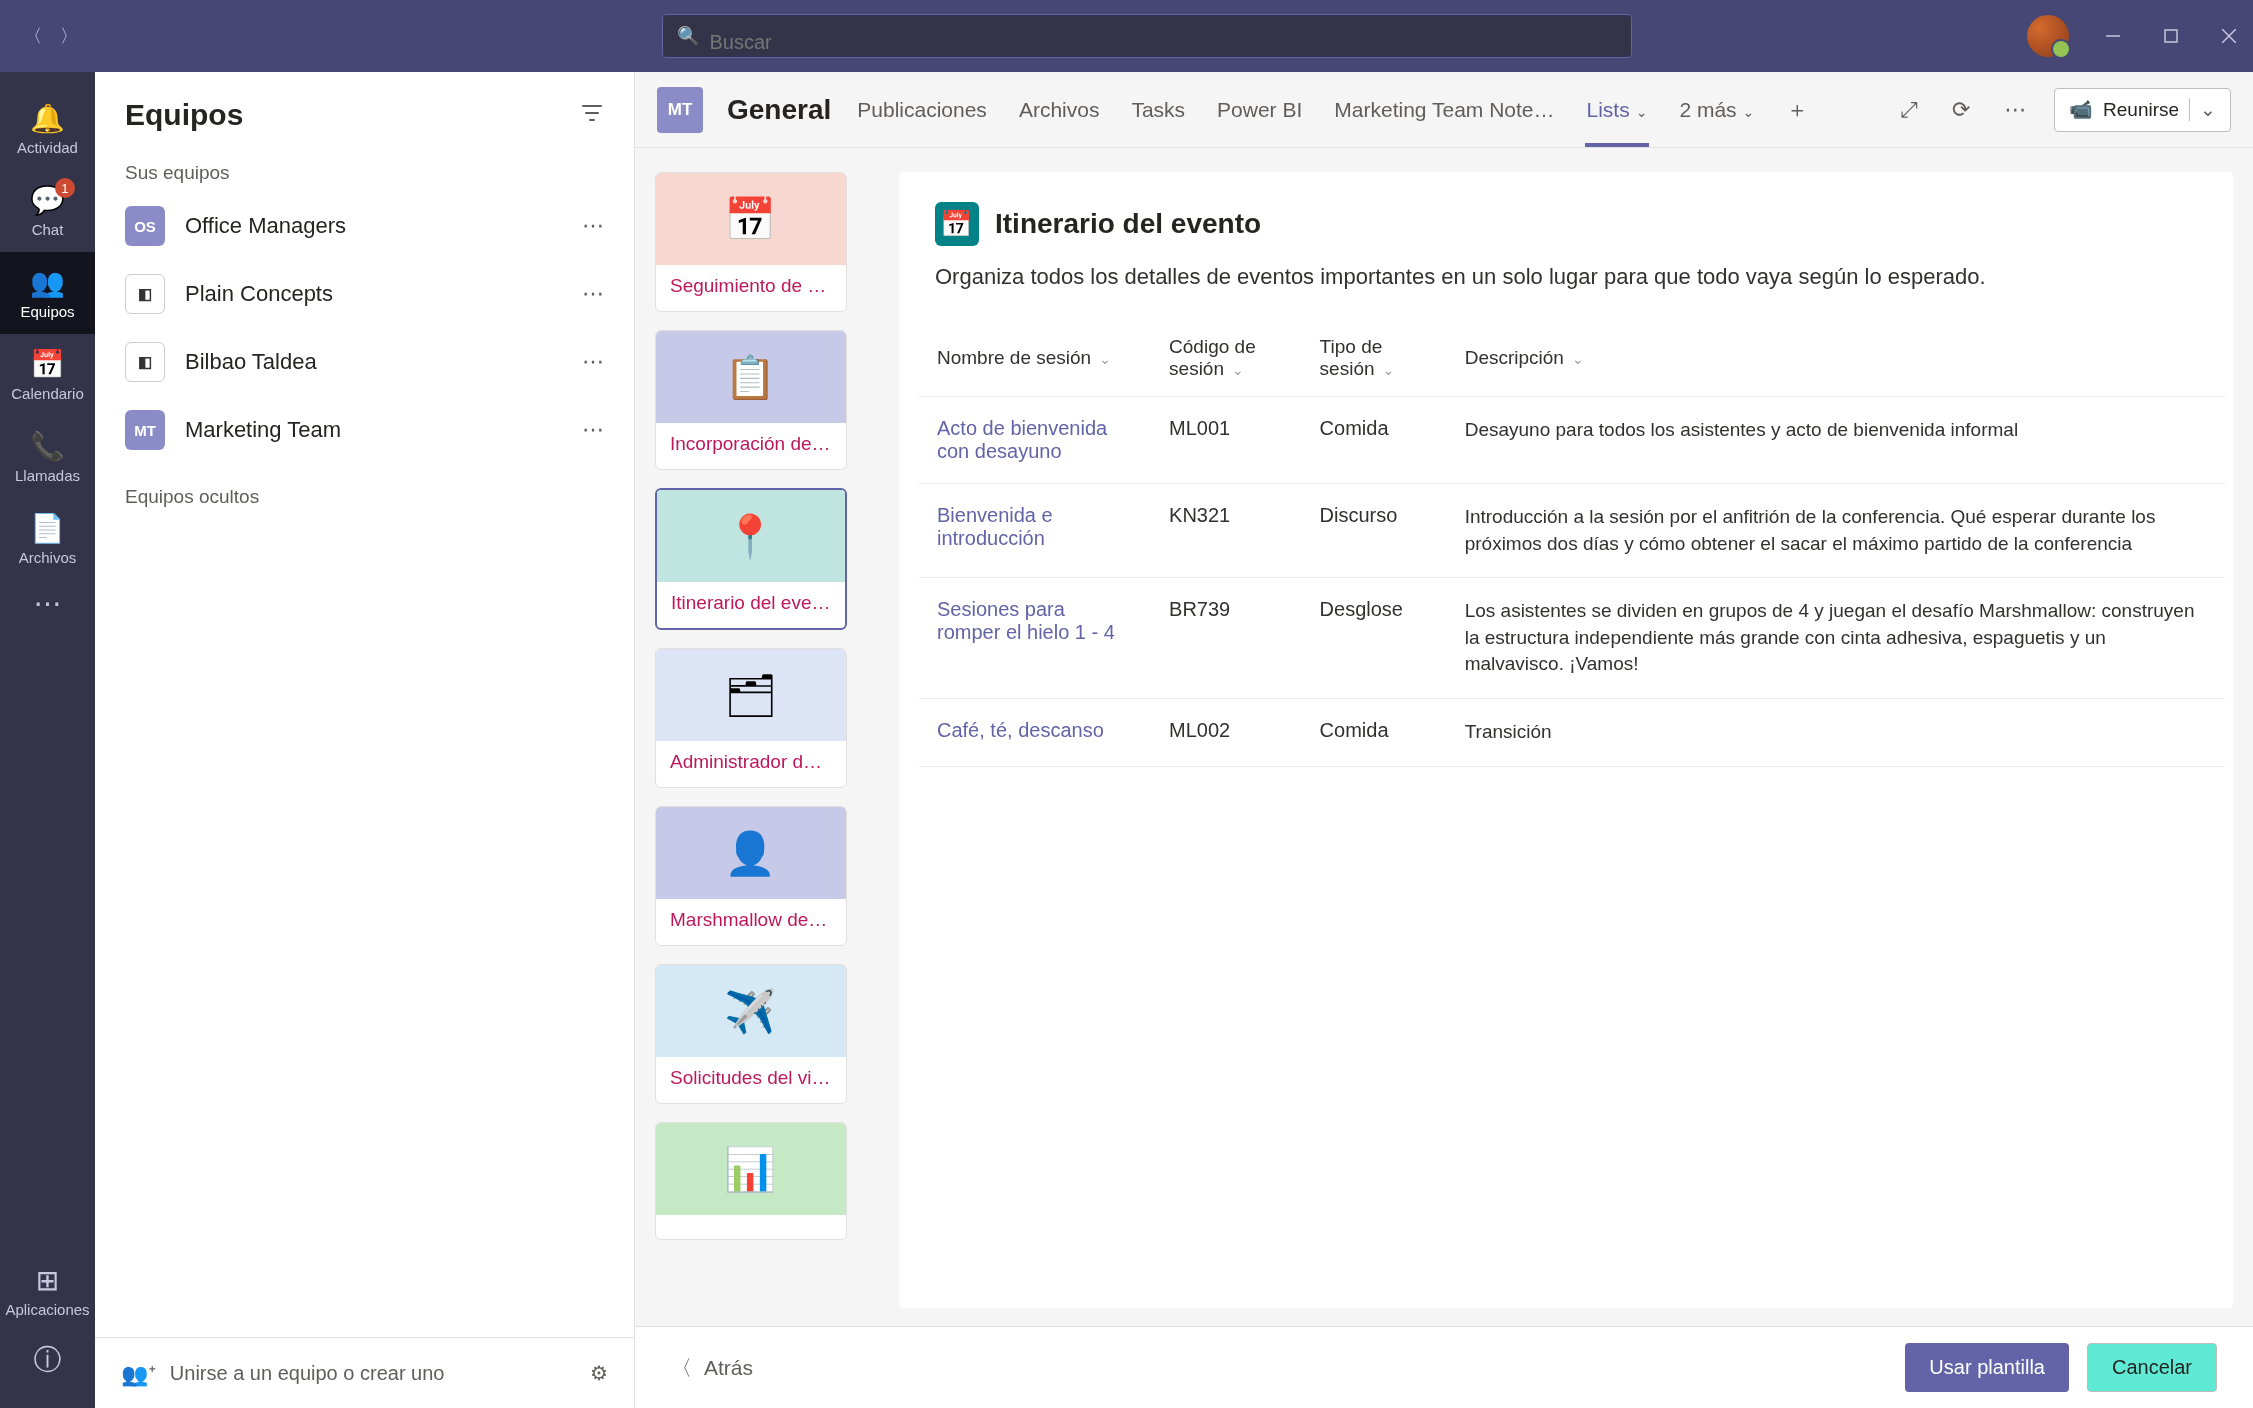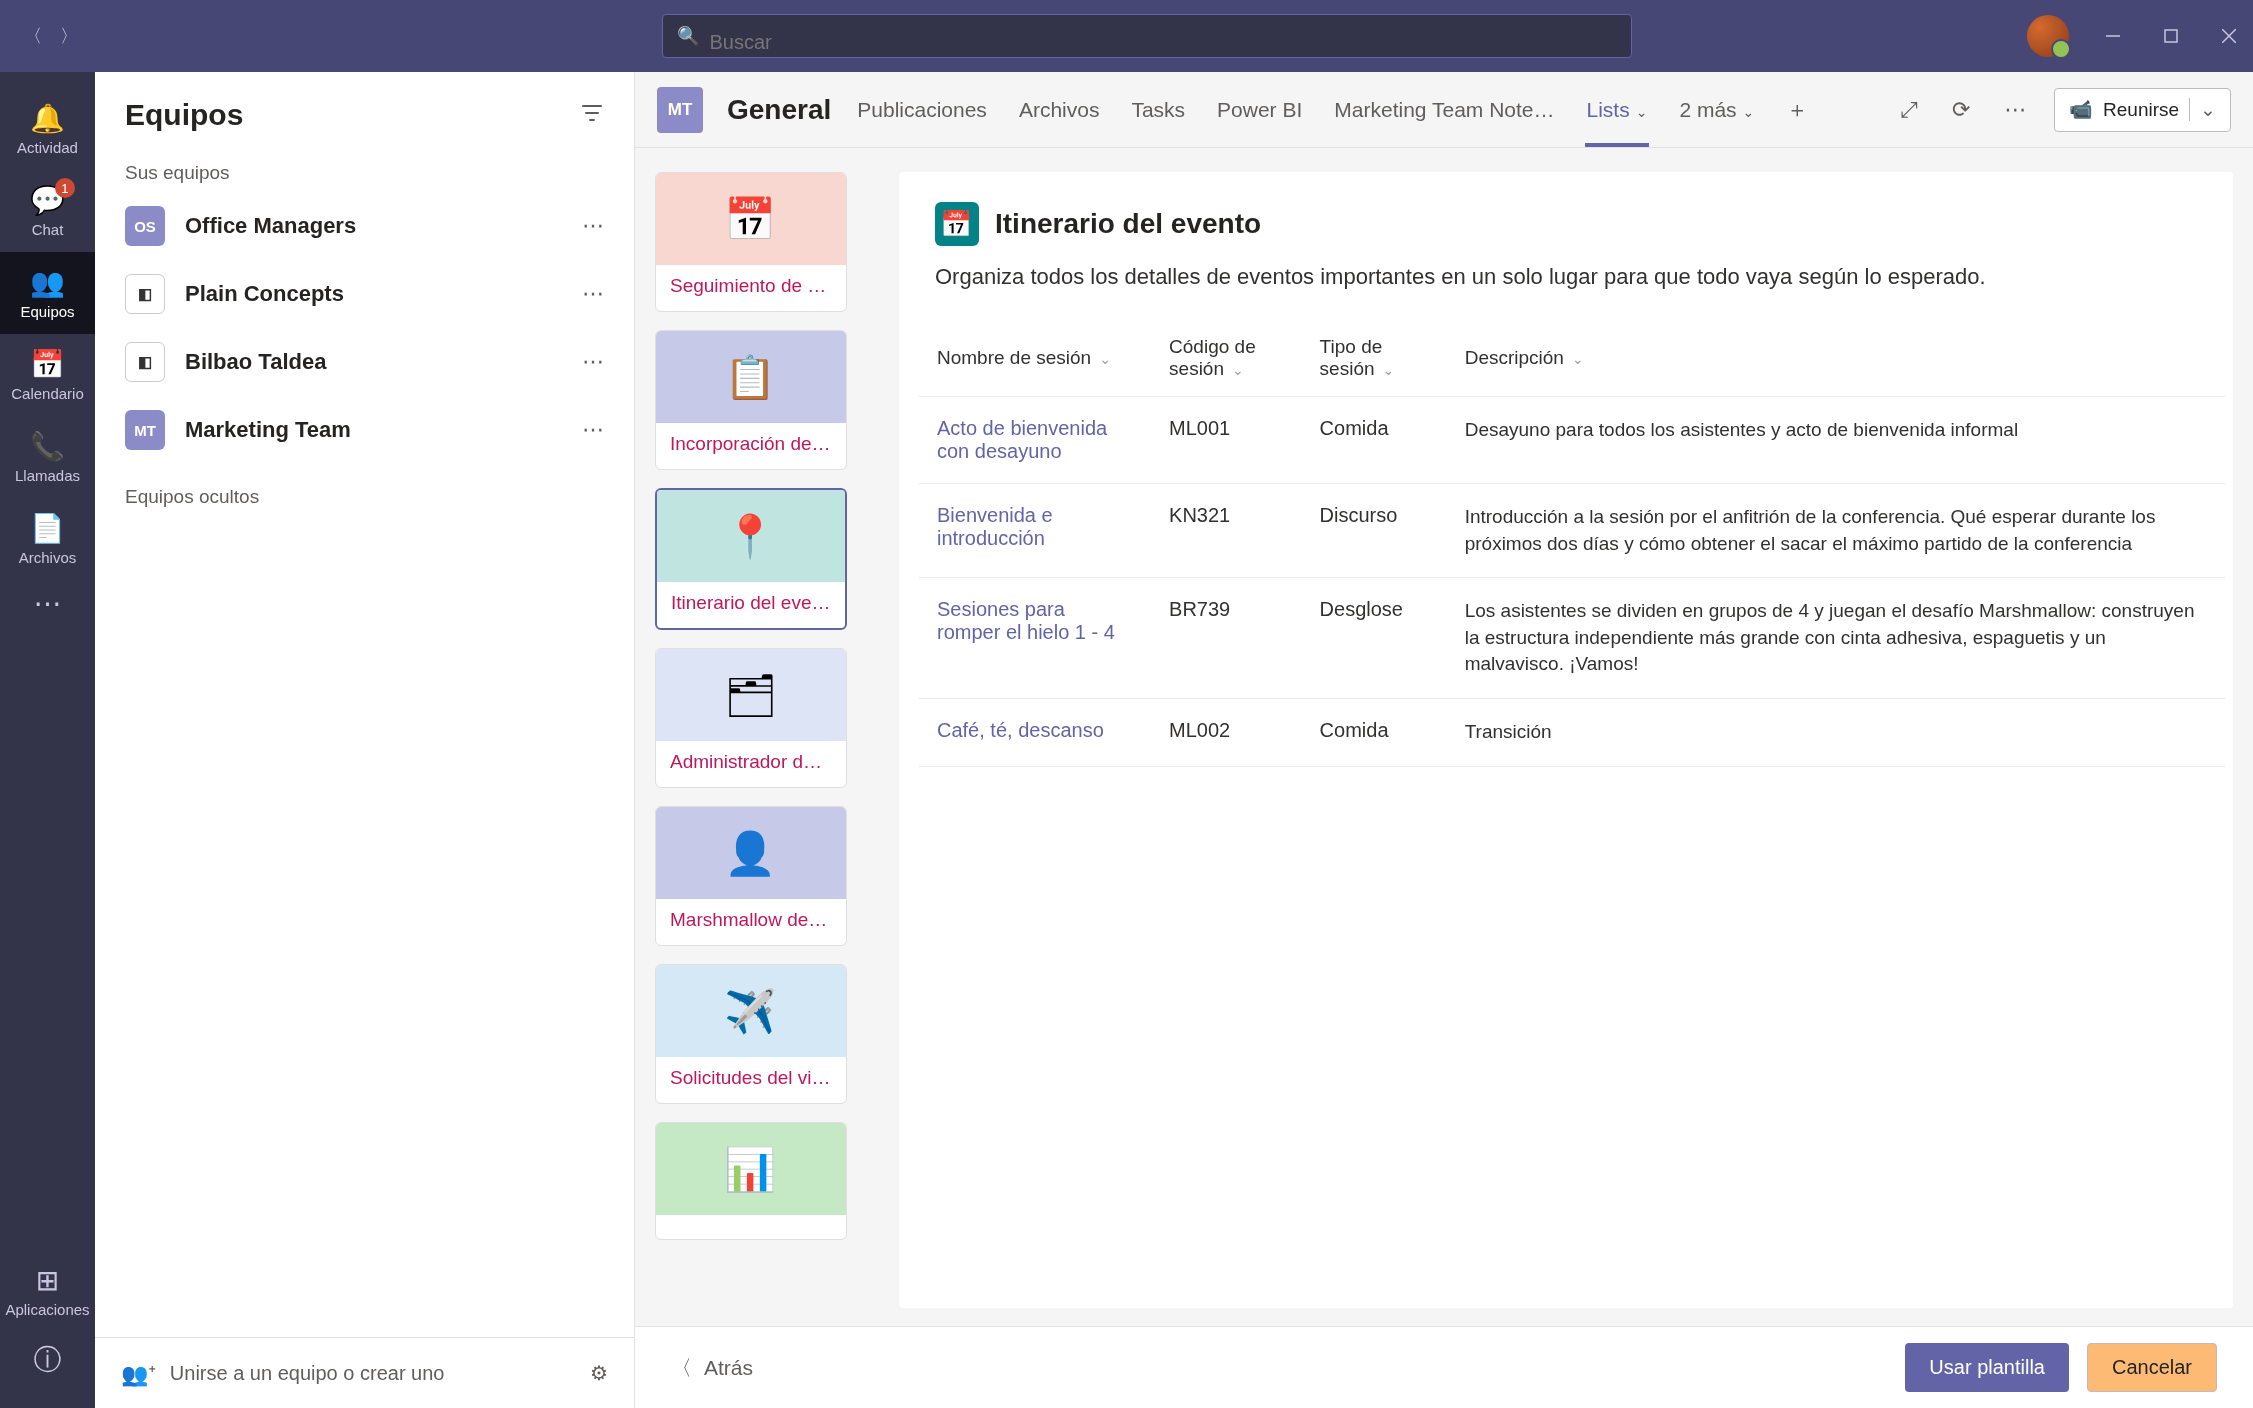--- a/index.html
+++ b/index.html
@@ -30,21 +30,21 @@
   .rail-spacer { flex: 1; }
 
   
   .sidebar { width: 540px; background: #fff; border-right: 1px solid #e1e1e1; display: flex; flex-direction: column; }
   .sidebar-head { display: flex; align-items: center; padding: 26px 30px 10px; }
   .sidebar-head h1 { font-size: 30px; font-weight: 700; color: #252423; }
   .filter-icon { margin-left: auto; color: #605e5c; cursor: pointer; }
   .sub-label { padding: 20px 30px 8px; color: #605e5c; font-size: 19px; }
   .team-item { display: flex; align-items: center; padding: 14px 30px; cursor: pointer; }
   .team-avatar { width: 40px; height: 40px; border-radius: 6px; display: flex; align-items: center; justify-content: center; color: #fff; font-size: 15px; font-weight: 600; margin-right: 20px; background: #8a8886; }
-  .team-name { font-size: 22px; font-weight: 700; color: #252423; flex: 1; }
+  .team-name { font-size: 22px; font-weight: 400; color: #252423; flex: 1; }
   .team-more { color: #605e5c; cursor: pointer; font-size: 22px; }
   .hidden-label { padding: 22px 30px; color: #605e5c; font-size: 19px; }
   .sidebar-foot { margin-top: auto; border-top: 1px solid #e1e1e1; padding: 20px 26px; display: flex; align-items: center; color: #605e5c; font-size: 20px; }
   .sidebar-foot .gear { margin-left: auto; }
 
   
   .content { flex: 1; display: flex; flex-direction: column; background: #f5f5f5; }
   .tabs-bar { height: 76px; background: #f5f5f5; display: flex; align-items: center; padding: 0 22px; gap: 24px; border-bottom: 1px solid #e1e1e1; }
   .channel-chip { width: 46px; height: 46px; background: #8b8cc7; color: #fff; font-weight: 600; border-radius: 4px; display: flex; align-items: center; justify-content: center; font-size: 17px; }
   .channel-name { font-size: 28px; font-weight: 700; color: #252423; }
@@ -80,21 +80,21 @@
   th { text-align: left; font-weight: 400; color: #323130; font-size: 19px; padding: 16px 18px; border-bottom: 1px solid #edebe9; position: sticky; top: 0; background: #fff; }
   th .sort { margin-left: 8px; color: #a19f9d; font-size: 14px; }
   td { padding: 20px 18px; font-size: 20px; color: #323130; border-bottom: 1px solid #edebe9; vertical-align: top; }
   td.link { color: #6264a7; cursor: pointer; }
   td.desc { font-size: 19px; line-height: 1.4; }
 
   .footer-bar { height: 82px; background: #fff; border-top: 1px solid #e1e1e1; display: flex; align-items: center; padding: 0 36px; }
   .back-btn { display: flex; align-items: center; gap: 12px; color: #605e5c; font-size: 21px; cursor: pointer; }
   .footer-actions { margin-left: auto; display: flex; gap: 18px; }
   .btn-primary { background: #6264a7; color: #fff; border: none; border-radius: 4px; padding: 12px 24px; font-size: 20px; cursor: pointer; }
-  .btn-secondary { background: #fdba74; color: #252423; border: 1px solid #bdbdbd; border-radius: 4px; padding: 12px 24px; font-size: 20px; cursor: pointer; }
+  .btn-secondary { background: #5eead4; color: #252423; border: 1px solid #bdbdbd; border-radius: 4px; padding: 12px 24px; font-size: 20px; cursor: pointer; }
 </style>
 </head>
 <body>
 
 <div class="titlebar">
   <div class="nav-arrows">
     <div class="nav-arrow">〈</div>
     <div class="nav-arrow">〉</div>
   </div>
   <div class="searchbar-wrap">

